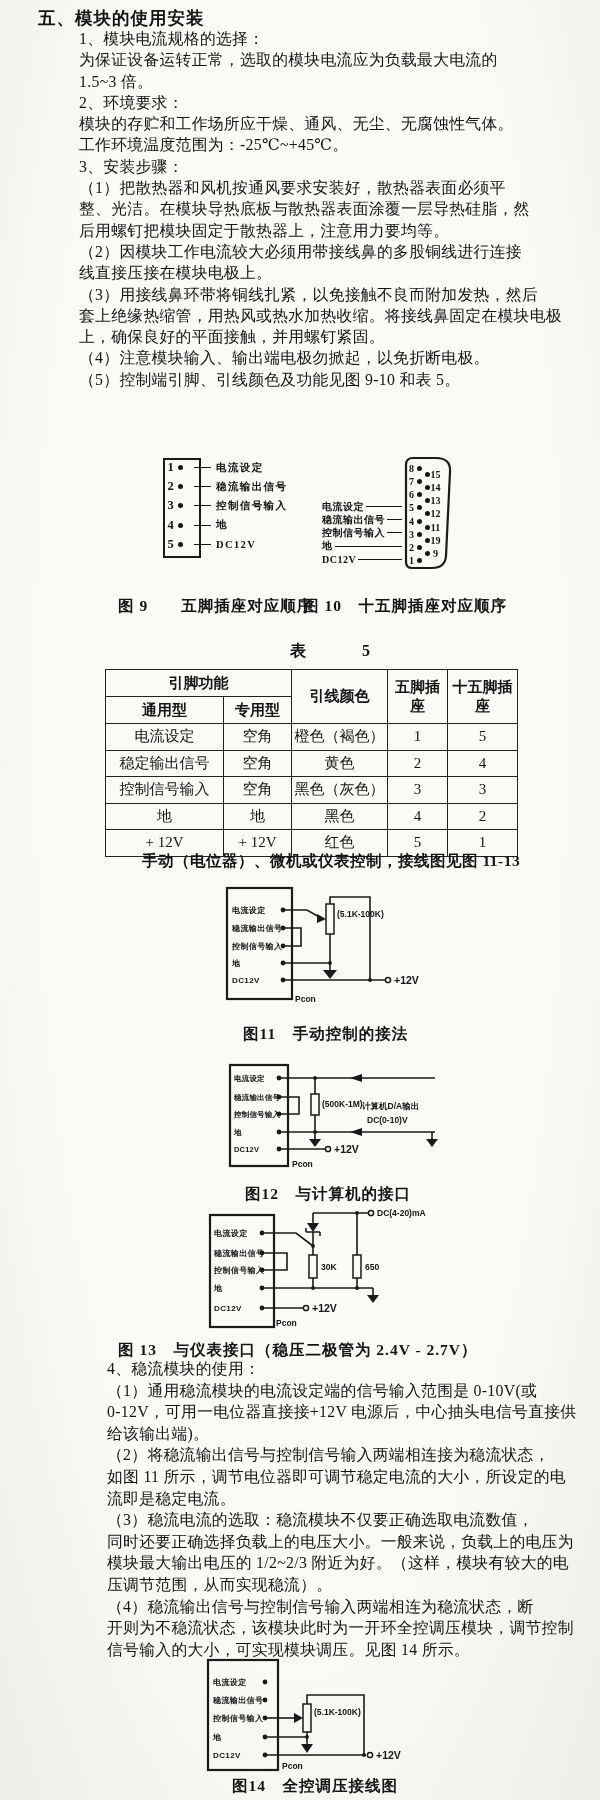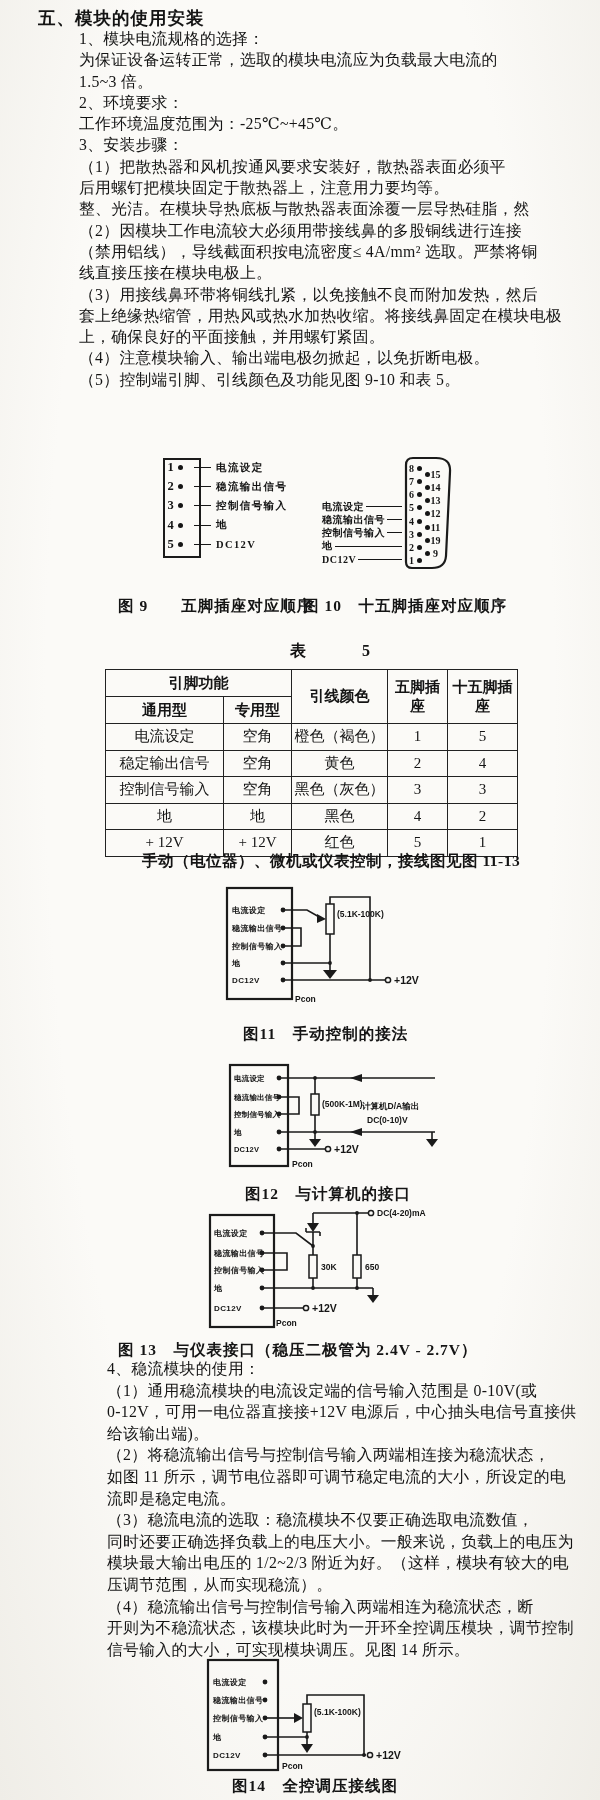--- a/index.html
+++ b/index.html
@@ -64,27 +64,27 @@
 <div id="page">
 
   <div class="abs h1">五、模块的使用安装</div>
 
   <div class="abs textblock">
 
   <div class="tline ind">1、模块电流规格的选择：</div>
       <div class="tline">为保证设备运转正常，选取的模块电流应为负载最大电流的</div>
       <div class="tline">1.5~3 倍。</div>
       <div class="tline ind">2、环境要求：</div>
+      <div class="tline ind">模块的存贮和工作场所应干燥、通风、无尘、无腐蚀性气体。</div>
       <div class="tline">工作环境温度范围为：-25℃~+45℃。</div>
       <div class="tline ind">3、安装步骤：</div>
       <div class="tline ind">（1）把散热器和风机按通风要求安装好，散热器表面必须平</div>
+      <div class="tline">整、光洁。在模块导热底板与散热器表面涂覆一层导热硅脂，然</div>
       <div class="tline">后用螺钉把模块固定于散热器上，注意用力要均等。</div>
-      <div class="tline">整、光洁。在模块导热底板与散热器表面涂覆一层导热硅脂，然</div>
       <div class="tline ind">（2）因模块工作电流较大必须用带接线鼻的多股铜线进行连接</div>
-      <div class="tline">（禁用铝线），导线截面积按电流密度≤ 4A/mm² 选取。严禁将铜</div>
       <div class="tline">线直接压接在模块电极上。</div>
       <div class="tline ind">（3）用接线鼻环带将铜线扎紧，以免接触不良而附加发热，然后</div>
       <div class="tline">套上绝缘热缩管，用热风或热水加热收缩。将接线鼻固定在模块电极</div>
       <div class="tline">上，确保良好的平面接触，并用螺钉紧固。</div>
       <div class="tline ind">（4）注意模块输入、输出端电极勿掀起，以免折断电极。</div>
       <div class="tline ind">（5）控制端引脚、引线颜色及功能见图 9-10 和表 5。</div>
     </div>
 
   <div class="abs fig9">
     <div class="f9box"></div>

